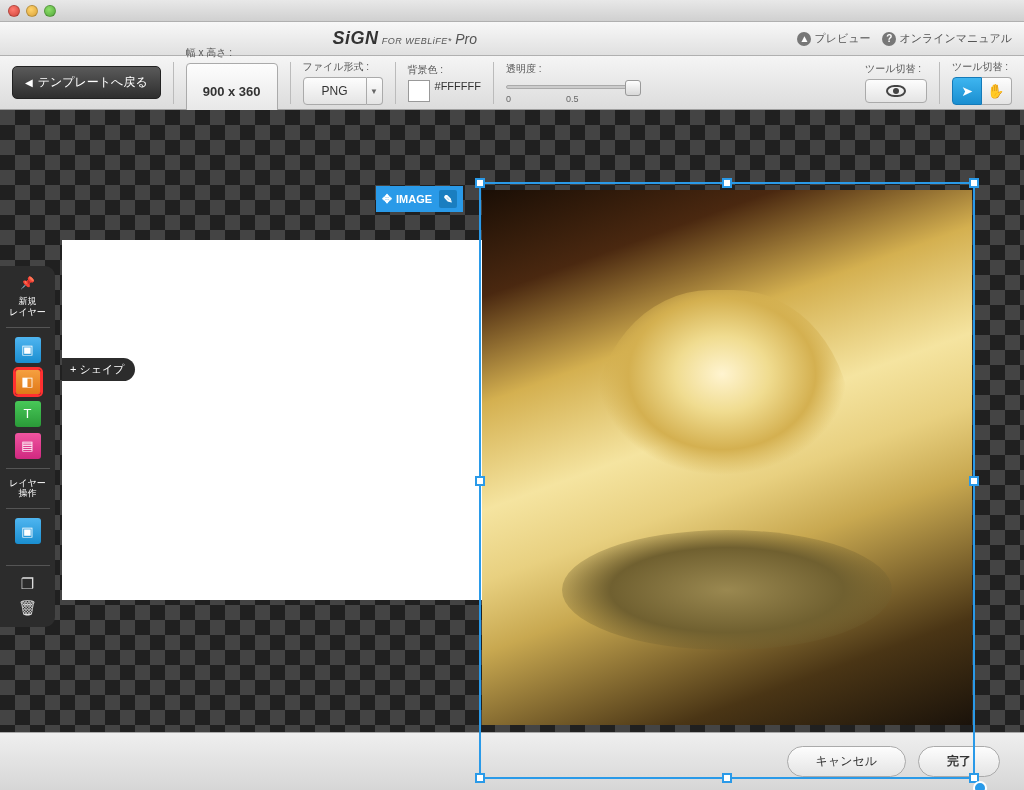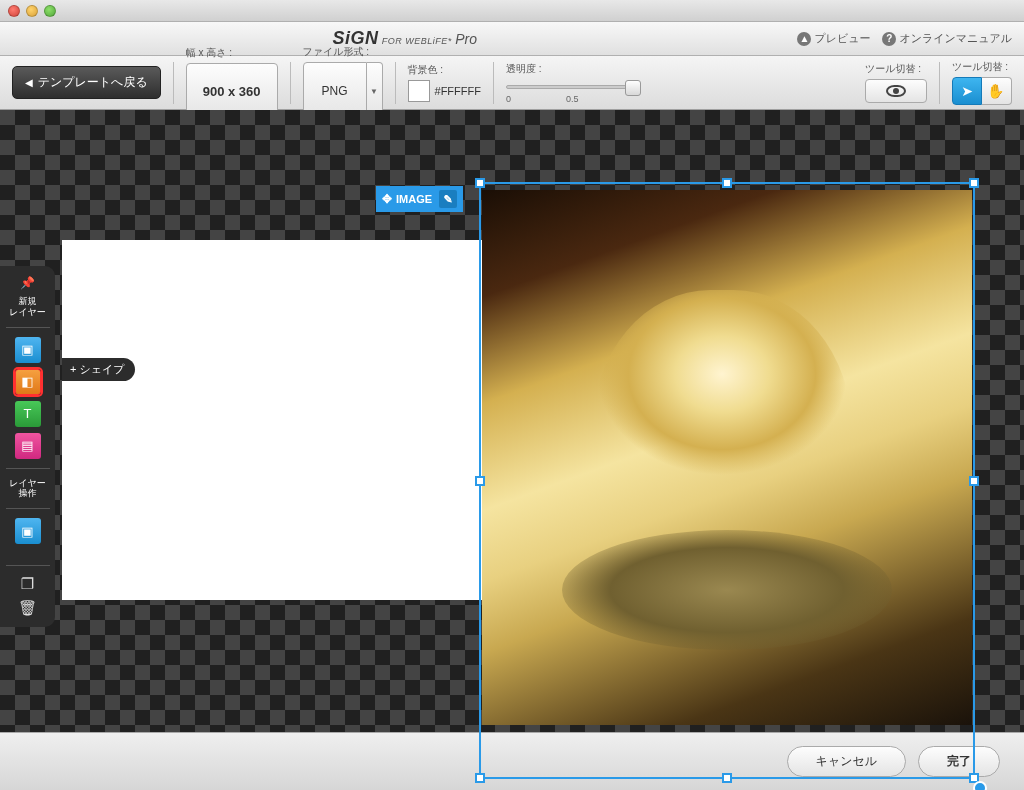--- a/index.html
+++ b/index.html
@@ -25,23 +25,23 @@
 
 
 .toolbar { height: 54px; background: linear-gradient(#f5f5f5, #dcdcdc); border-bottom: 1px solid #a0a0a0; display: flex; align-items: center; padding: 0 12px; gap: 8px; }
 .btn { background: linear-gradient(#5a5a5a, #2e2e2e); color: #fff; font-size: 12px; padding: 7px 12px; border-radius: 5px; border: 1px solid #222; display: flex; align-items: center; gap: 5px; cursor: pointer; }
 .btn .arrow { font-size: 10px; }
 .sep { width: 1px; height: 42px; background: #bbb; margin: 0 4px; }
 .grp { display: flex; flex-direction: column; gap: 3px; }
 .lbl { font-size: 10px; color: #555; }
 .dim-btn { background: linear-gradient(#fdfdfd, #e4e4e4); border: 1px solid #aaa; border-radius: 4px; padding: 20px 16px; font-size: 13px; font-weight: bold; color: #333; cursor: pointer; }
 .sel { display: flex; }
-.sel-main { background: linear-gradient(#fdfdfd, #e4e4e4); border: 1px solid #aaa; border-radius: 4px 0 0 4px; padding: 21px 18px; font-size: 12px; color: #333; }
+.sel-main { background: linear-gradient(#fdfdfd, #e4e4e4); border: 1px solid #aaa; border-radius: 4px 0 0 4px; padding: 6px 18px; font-size: 12px; color: #333; }
 .sel-arr { background: linear-gradient(#fdfdfd, #e4e4e4); border: 1px solid #aaa; border-left: none; border-radius: 0 4px 4px 0; width: 16px; display: flex; align-items: center; justify-content: center; font-size: 8px; color: #666; cursor: pointer; }
-.color { display: flex; align-items: center; gap: 5px; }
+.color { display: flex; align-items: flex-start; gap: 5px; }
 .swatch { width: 22px; height: 22px; background: #fff; border: 1px solid #999; }
 .hex { font-size: 11px; color: #333; }
 .slider-wrap { width: 130px; }
 .slider { height: 4px; background: #ccc; border: 1px solid #aaa; border-radius: 2px; position: relative; margin-top: 6px; }
 .thumb { position: absolute; right: -6px; top: -6px; width: 16px; height: 16px; background: linear-gradient(#fefefe, #d8d8d8); border: 1px solid #999; border-radius: 3px; }
 .slabels { display: flex; justify-content: space-between; font-size: 9px; color: #666; margin-top: 2px; }
 .spacer { flex: 1; }
 .prev-btn { background: linear-gradient(#fdfdfd, #e4e4e4); border: 1px solid #aaa; border-radius: 4px; padding: 5px 20px; cursor: pointer; display: flex; align-items: center; justify-content: center; }
 .eye { width: 20px; height: 12px; border: 2px solid #444; border-radius: 50%/60%; position: relative; }
 .eye::after { content: ""; width: 6px; height: 6px; background: #444; border-radius: 50%; position: absolute; left: 5px; top: 1px; }

